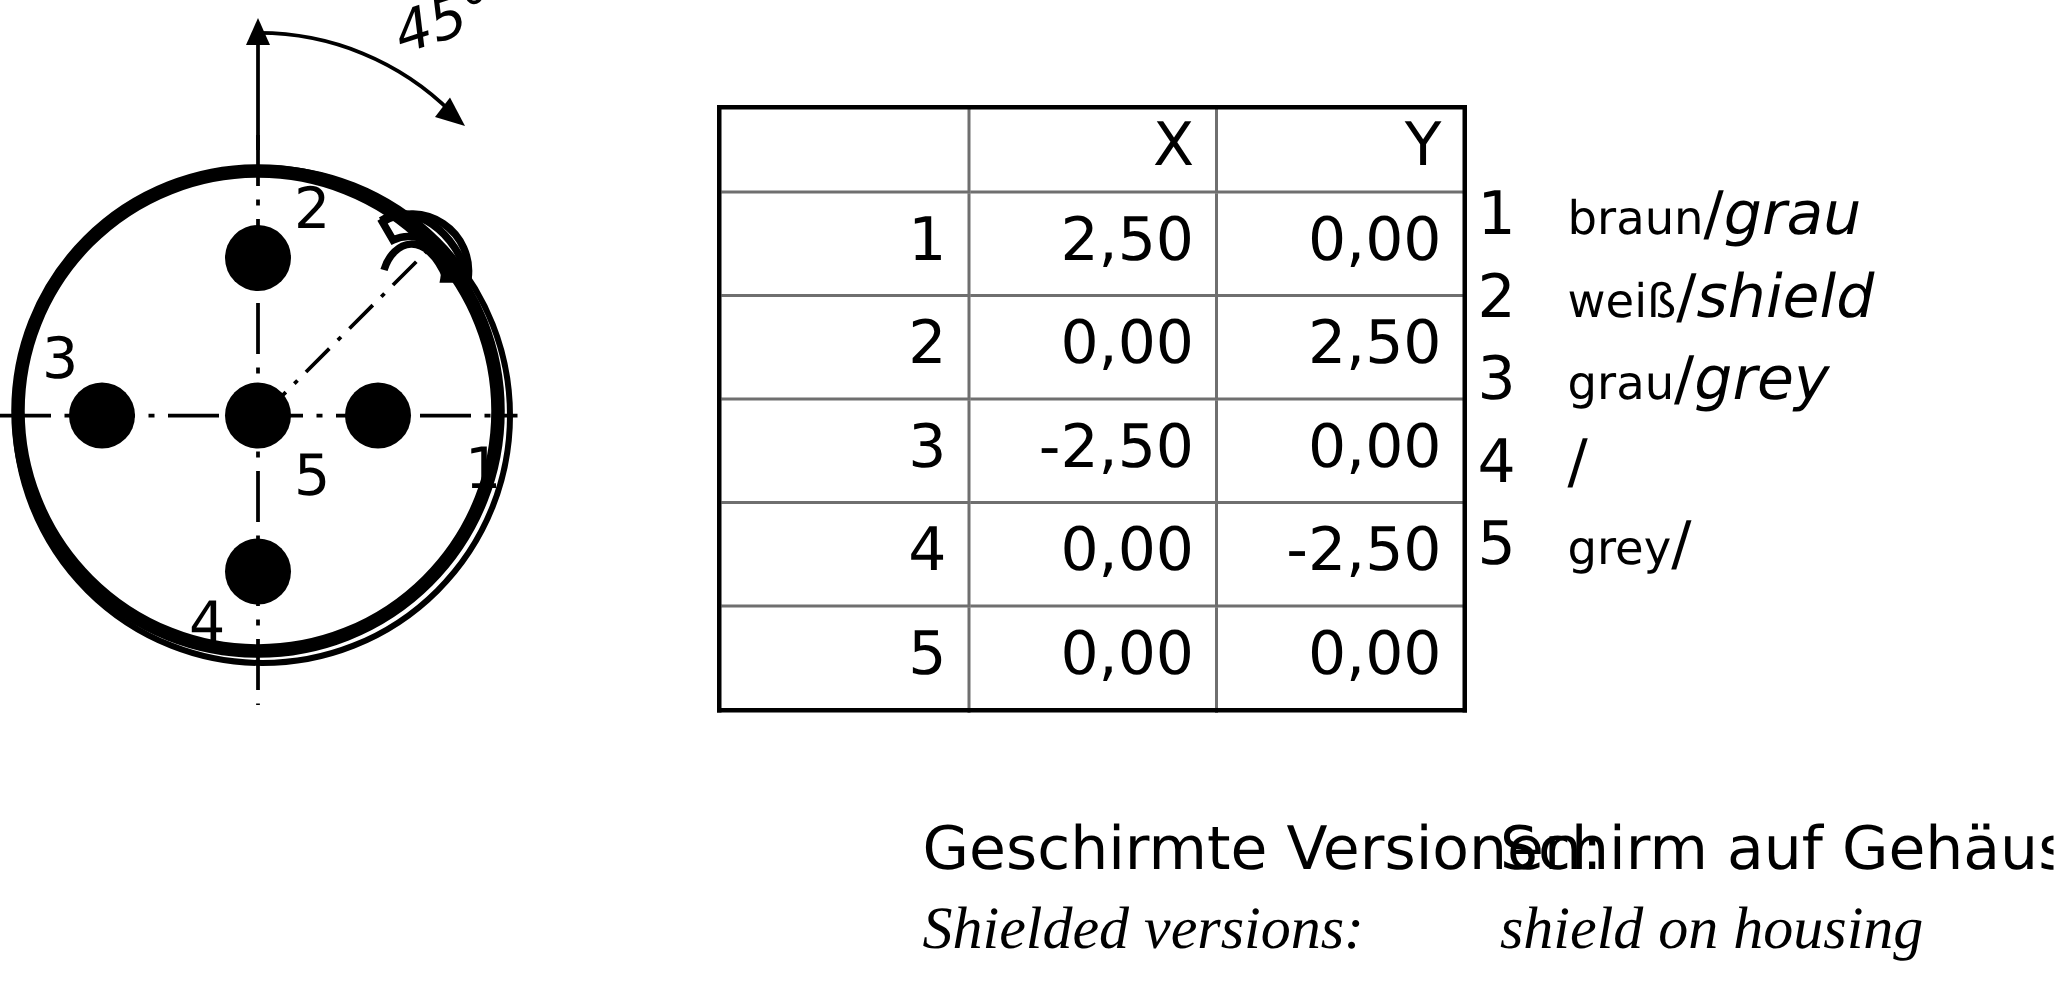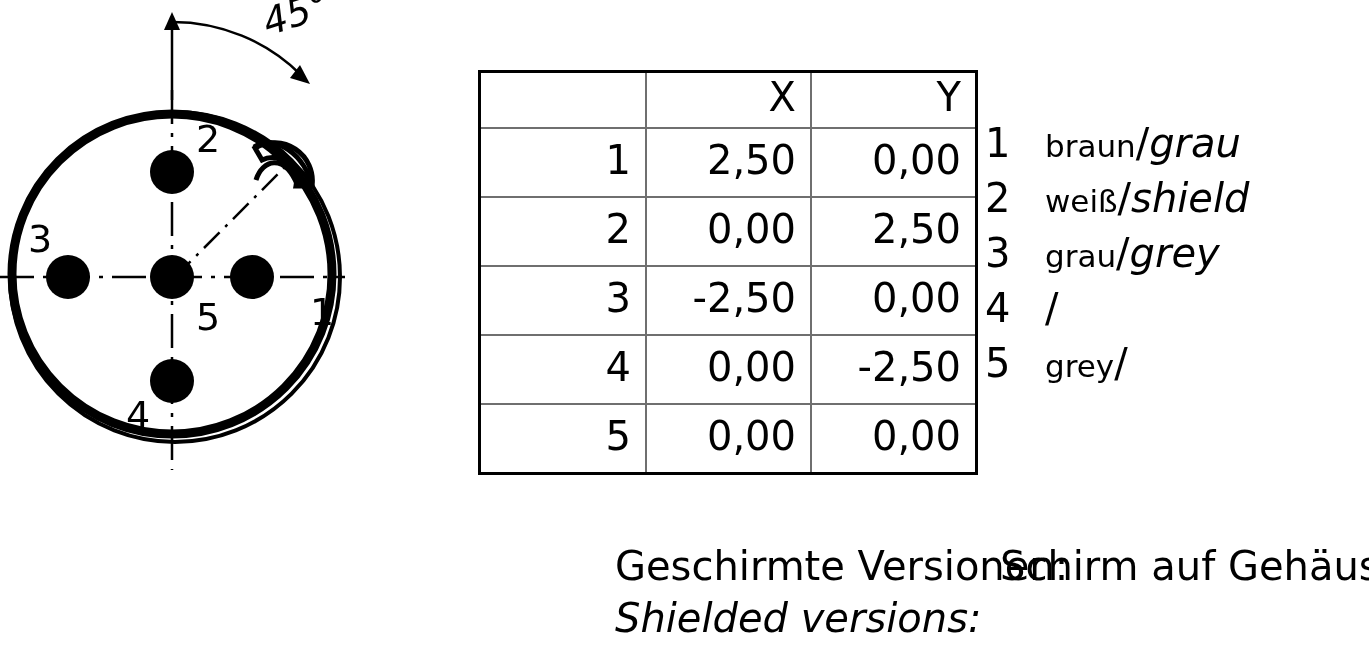--- a/index.html
+++ b/index.html
@@ -107,20 +107,21 @@
   .note-label {
     width: 385px;
     font-size: 40px;
   }
   .note-value {
     font-size: 40px;
   }
   .note-row.en .note-label,
   .note-row.en .note-value {
     font-style: italic;
+    font-family: Liberation Serif, serif;
   }
 </style>
 </head>
 <body>
 
 <svg id="connector-diagram" viewBox="0 0 420 500">
 
   <circle cx="175" cy="277" r="165" fill="none" stroke="#000" stroke-width="4"></circle>
   <circle cx="172" cy="274" r="160" fill="none" stroke="#000" stroke-width="9"></circle>
 
@@ -220,14 +221,15 @@
   </div>
 </div>
 
 <div id="shield-note">
   <div class="note-row de">
     <span class="note-label">Geschirmte Versionen:</span>
     <span class="note-value">Schirm auf Gehäuse</span>
   </div>
   <div class="note-row en">
     <span class="note-label">Shielded versions:</span>
+    <span class="note-value">shield on housing</span>
   </div>
 </div>
 
 </body></html>

